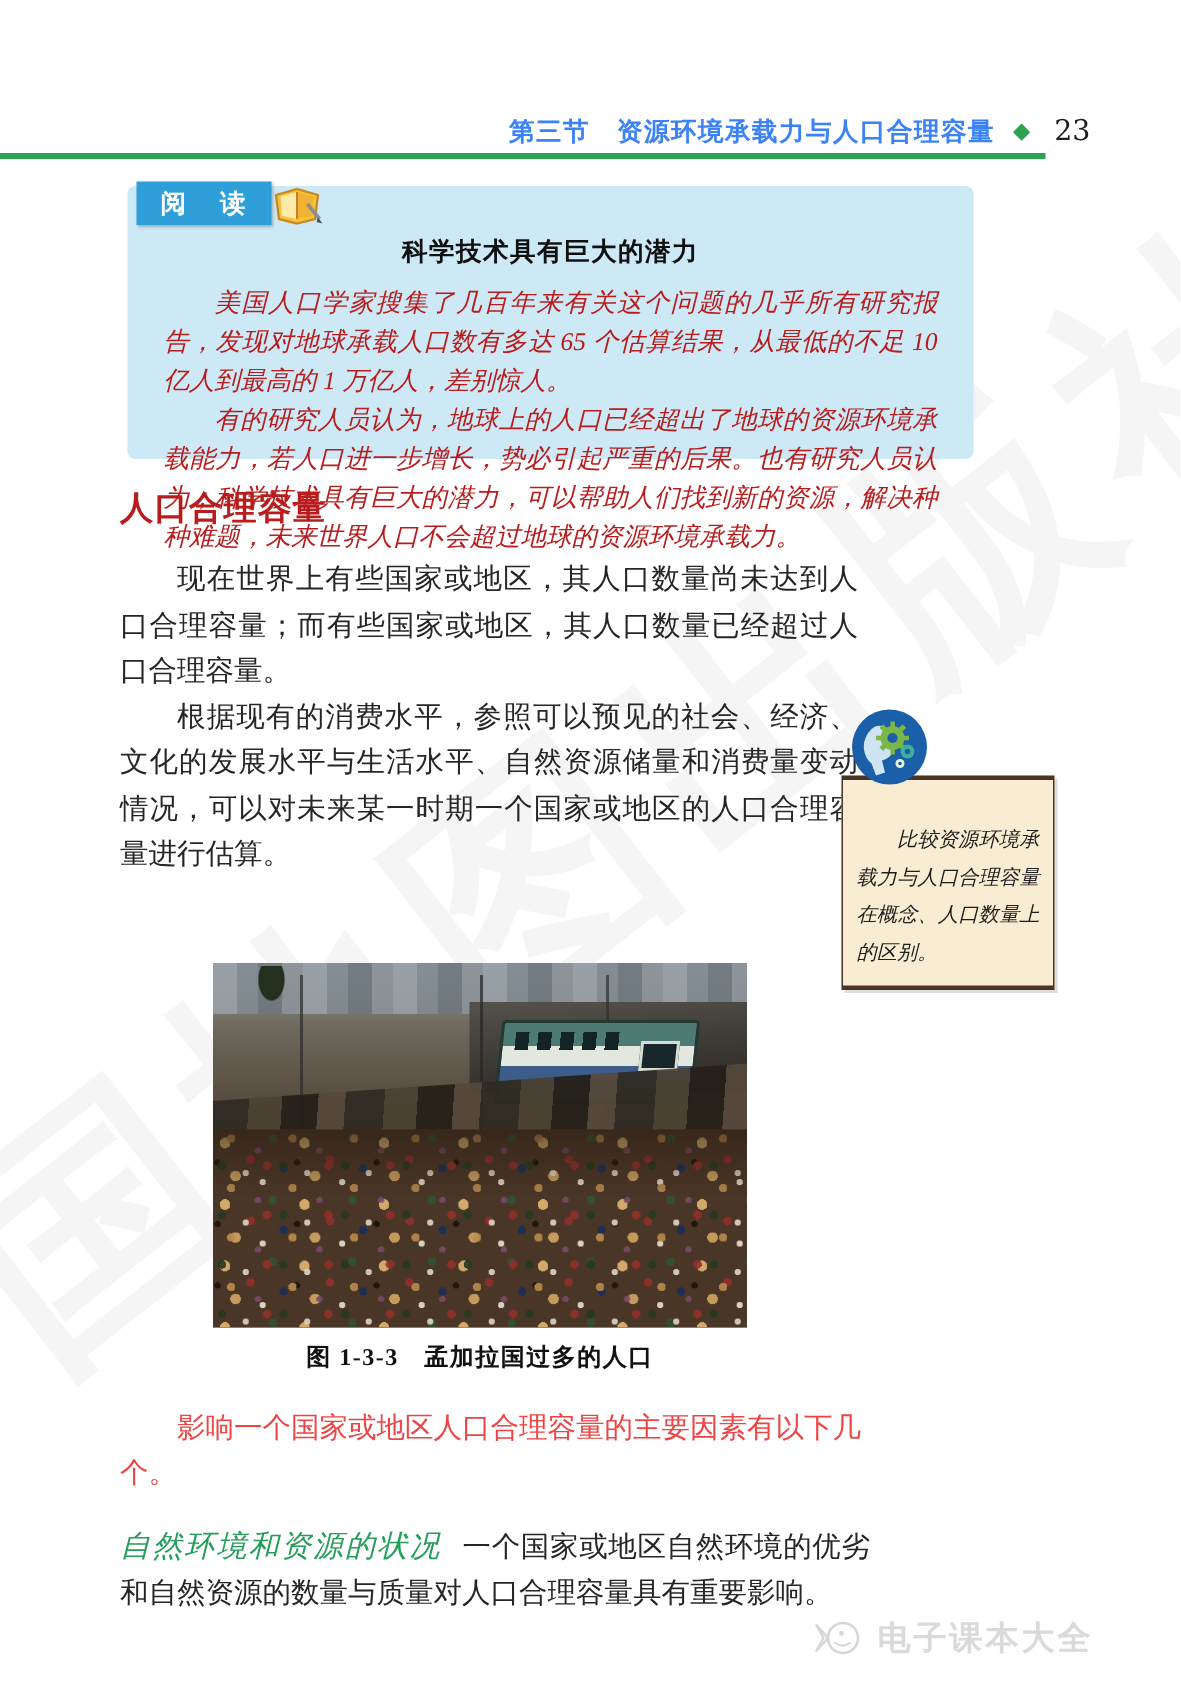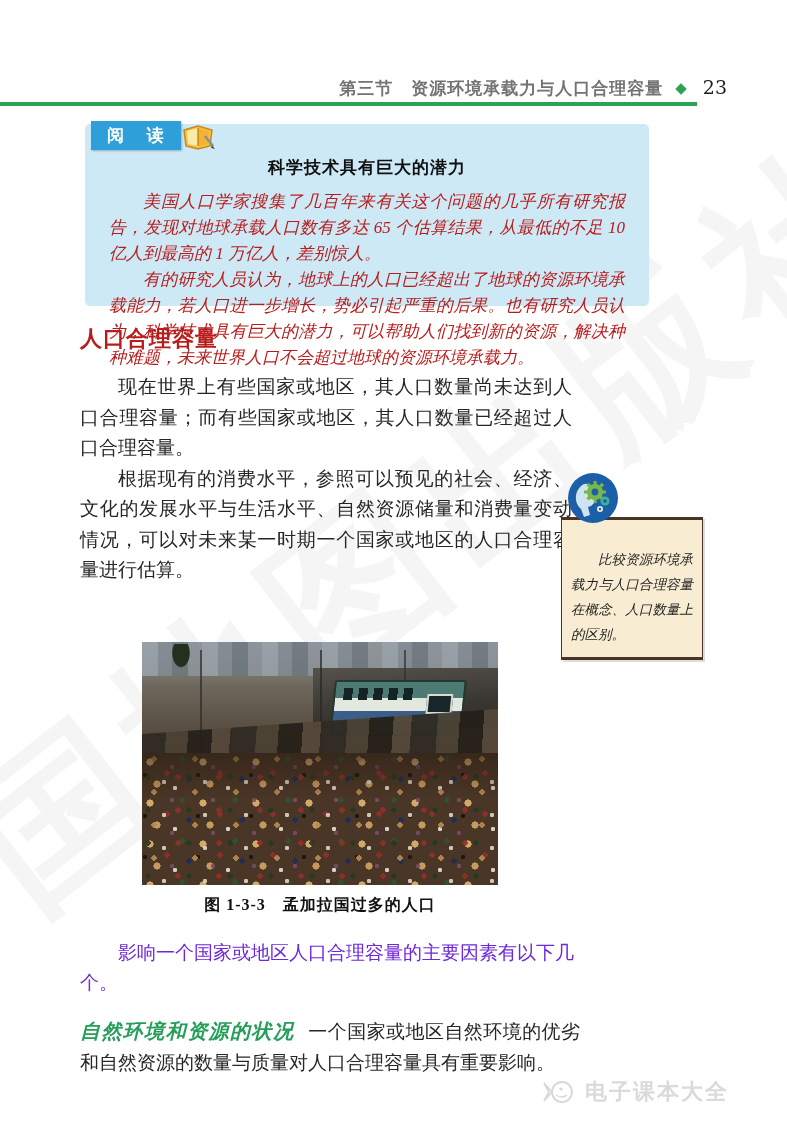--- a/index.html
+++ b/index.html
@@ -23,21 +23,21 @@
     pointer-events:none;user-select:none;
   }
 
   
   .header{
     position:absolute;top:76px;left:0;width:727px;
     display:flex;justify-content:flex-end;align-items:baseline;gap:12px;
   }
   .header-title{
     font-family:"Liberation Sans","DejaVu Sans",sans-serif;
-    font-weight:bold;font-size:17px;color:#737373;letter-spacing:1px;
+    font-weight:bold;font-size:17px;color:#3b82f6;letter-spacing:1px;
   }
   .header-diamond{color:#2ba352;font-size:15px;position:relative;top:-1px;}
   .page-number{
     font-family:"DejaVu Serif",serif;font-size:19px;color:#1d1d1d;
     margin-left:4px;
   }
   .header-rule{
     position:absolute;top:102px;left:0;width:697px;height:4px;
     background:#2ba352;
   }
@@ -177,26 +177,26 @@
     background:linear-gradient(180deg,rgba(40,28,18,.55) 0%,rgba(40,28,18,0) 35%);
   }
   .fig-caption{
     margin-top:10px;text-align:center;font-weight:bold;font-size:16px;color:#111;
     letter-spacing:1px;
   }
 
   
   .closing{position:absolute;left:80px;top:938px;width:500px;}
   .closing .lead{
-    margin:0 0 18px 0;font-size:19px;line-height:30px;color:#6d28d9;text-indent:2em;
+    margin:0 0 18px 0;font-size:19px;line-height:30px;color:#ef4444;text-indent:2em;
   }
   .closing .factor{margin:0;font-size:19px;line-height:31px;color:#262626;text-align:justify;}
   .factor-heading{
     font-family:"Liberation Sans",sans-serif;
-    color:#259e5a;font-weight:bold;font-style:italic;font-size:20px;
+    color:#259e5a;font-weight:normal;font-style:italic;font-size:20px;
     letter-spacing:1px;margin-right:14px;
   }
 
   
   .footer-mark{
     position:absolute;right:58px;bottom:14px;
     display:flex;align-items:center;gap:8px;
     color:#d7d7d7;
     justify-content:space-between;
   }

